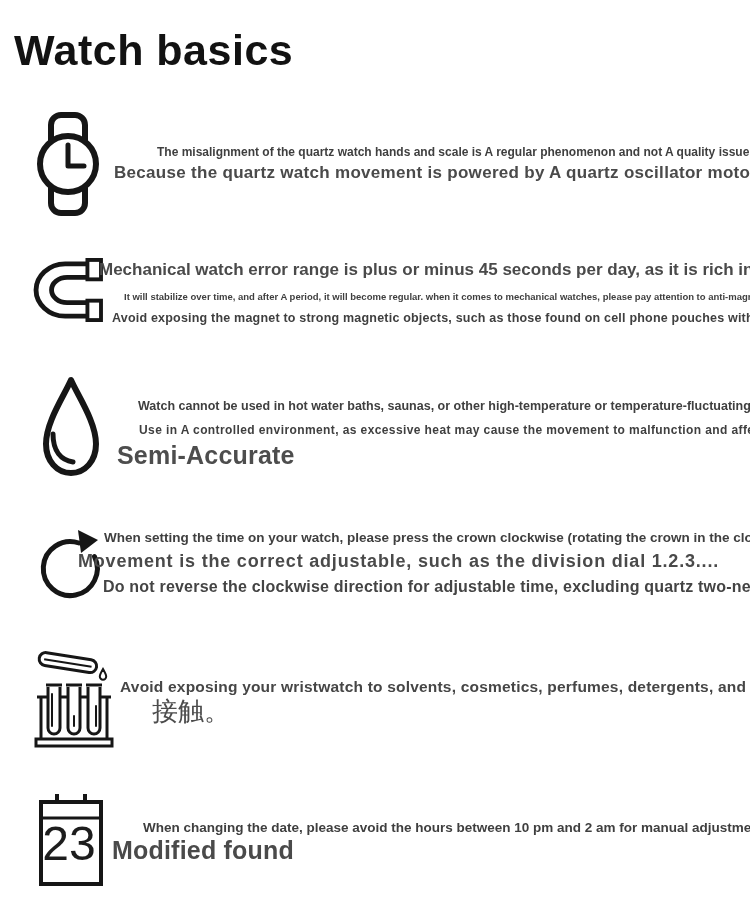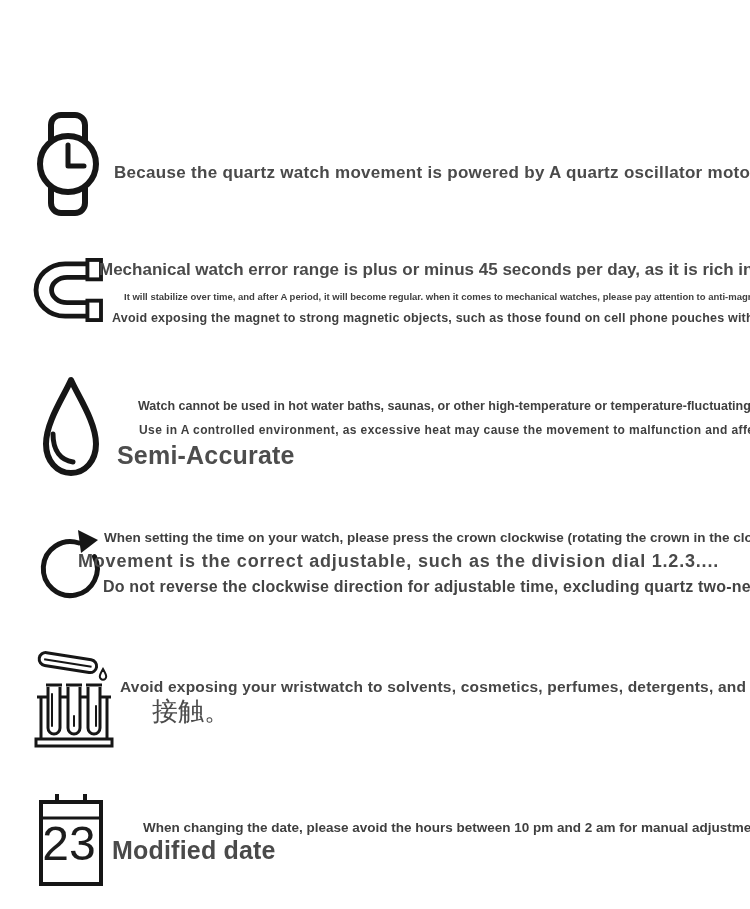--- a/index.html
+++ b/index.html
@@ -50,28 +50,30 @@
     font-size:48px;font-weight:400;color:#1d1d1d;
   }
   .s6-l1{left:143px;top:820px;font-size:13.5px;}
   .s6-l2{left:112px;top:836px;font-size:25px;color:#4a4a4a;letter-spacing:.2px;}
 </style>
 </head>
 <body>
 
 <div class="page">
 
+  <div class="title">Watch basics</div>
 
   <span class="icon ic-watch">
     <svg viewBox="0 0 64 104" xmlns="http://www.w3.org/2000/svg">
       <rect x="15" y="3" width="34" height="98" rx="10" fill="none" stroke="#161616" stroke-width="6"></rect>
       <circle cx="32" cy="52" r="28" fill="#ffffff" stroke="#161616" stroke-width="6"></circle>
       <path d="M32 33 V54 H48" fill="none" stroke="#161616" stroke-width="5" stroke-linecap="round" stroke-linejoin="round"></path>
     </svg>
   </span>
+  <div class="line s1-l1">The misalignment of the quartz watch hands and scale is A regular phenomenon and not A quality issue</div>
   <div class="line s1-l2">Because the quartz watch movement is powered by A quartz oscillator motor</div>
 
   <span class="icon ic-magnet">
     <svg viewBox="0 0 76 66" xmlns="http://www.w3.org/2000/svg">
       <path d="M68 6 H34 C17 6 4 19 4 33 C4 47 17 60 34 60 H68 V46 H36 C27 46 20 40 20 33 C20 26 27 20 36 20 H68 Z" fill="#ffffff" stroke="#161616" stroke-width="5" stroke-linejoin="miter"></path>
       <rect x="57" y="2" width="14" height="20" fill="#ffffff" stroke="#161616" stroke-width="4"></rect>
       <rect x="57" y="44" width="14" height="20" fill="#ffffff" stroke="#161616" stroke-width="4"></rect>
     </svg>
   </span>
   <div class="line s2-l1">Mechanical watch error range is plus or minus 45 seconds per day, as it is rich in oil</div>
@@ -130,15 +132,15 @@
   <span class="icon ic-cal">
     <svg viewBox="0 0 66 98" xmlns="http://www.w3.org/2000/svg">
       <line x1="19" y1="4" x2="19" y2="18" stroke="#161616" stroke-width="4"></line>
       <line x1="47" y1="4" x2="47" y2="18" stroke="#161616" stroke-width="4"></line>
       <rect x="3" y="12" width="60" height="82" fill="#ffffff" stroke="#161616" stroke-width="4"></rect>
       <line x1="3" y1="28" x2="63" y2="28" stroke="#161616" stroke-width="3"></line>
     </svg>
   </span>
   <div class="cal-day">23</div>
   <div class="line s6-l1">When changing the date, please avoid the hours between 10 pm and 2 am for manual adjustment</div>
-  <div class="line s6-l2">Modified date</div>
+  <div class="line s6-l2">Modified found</div>
 
 </div>
 
 </body></html>

